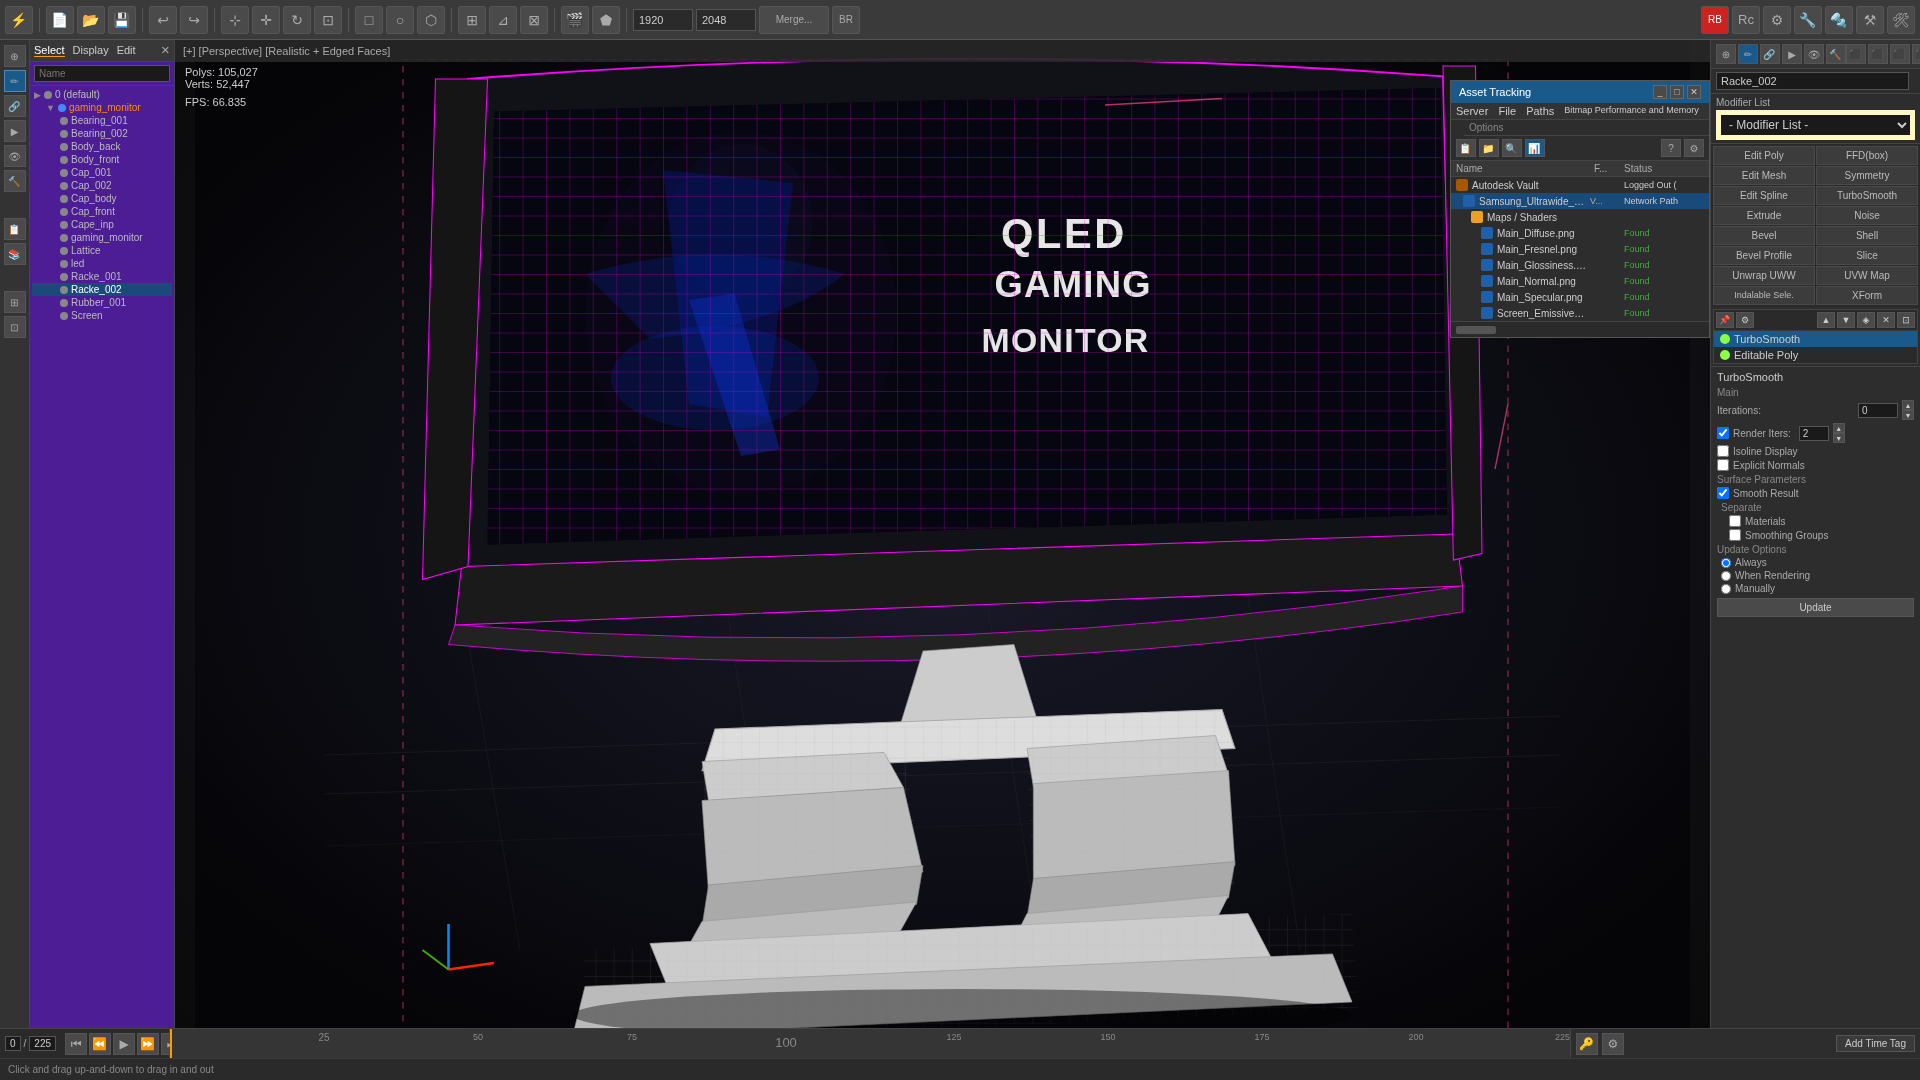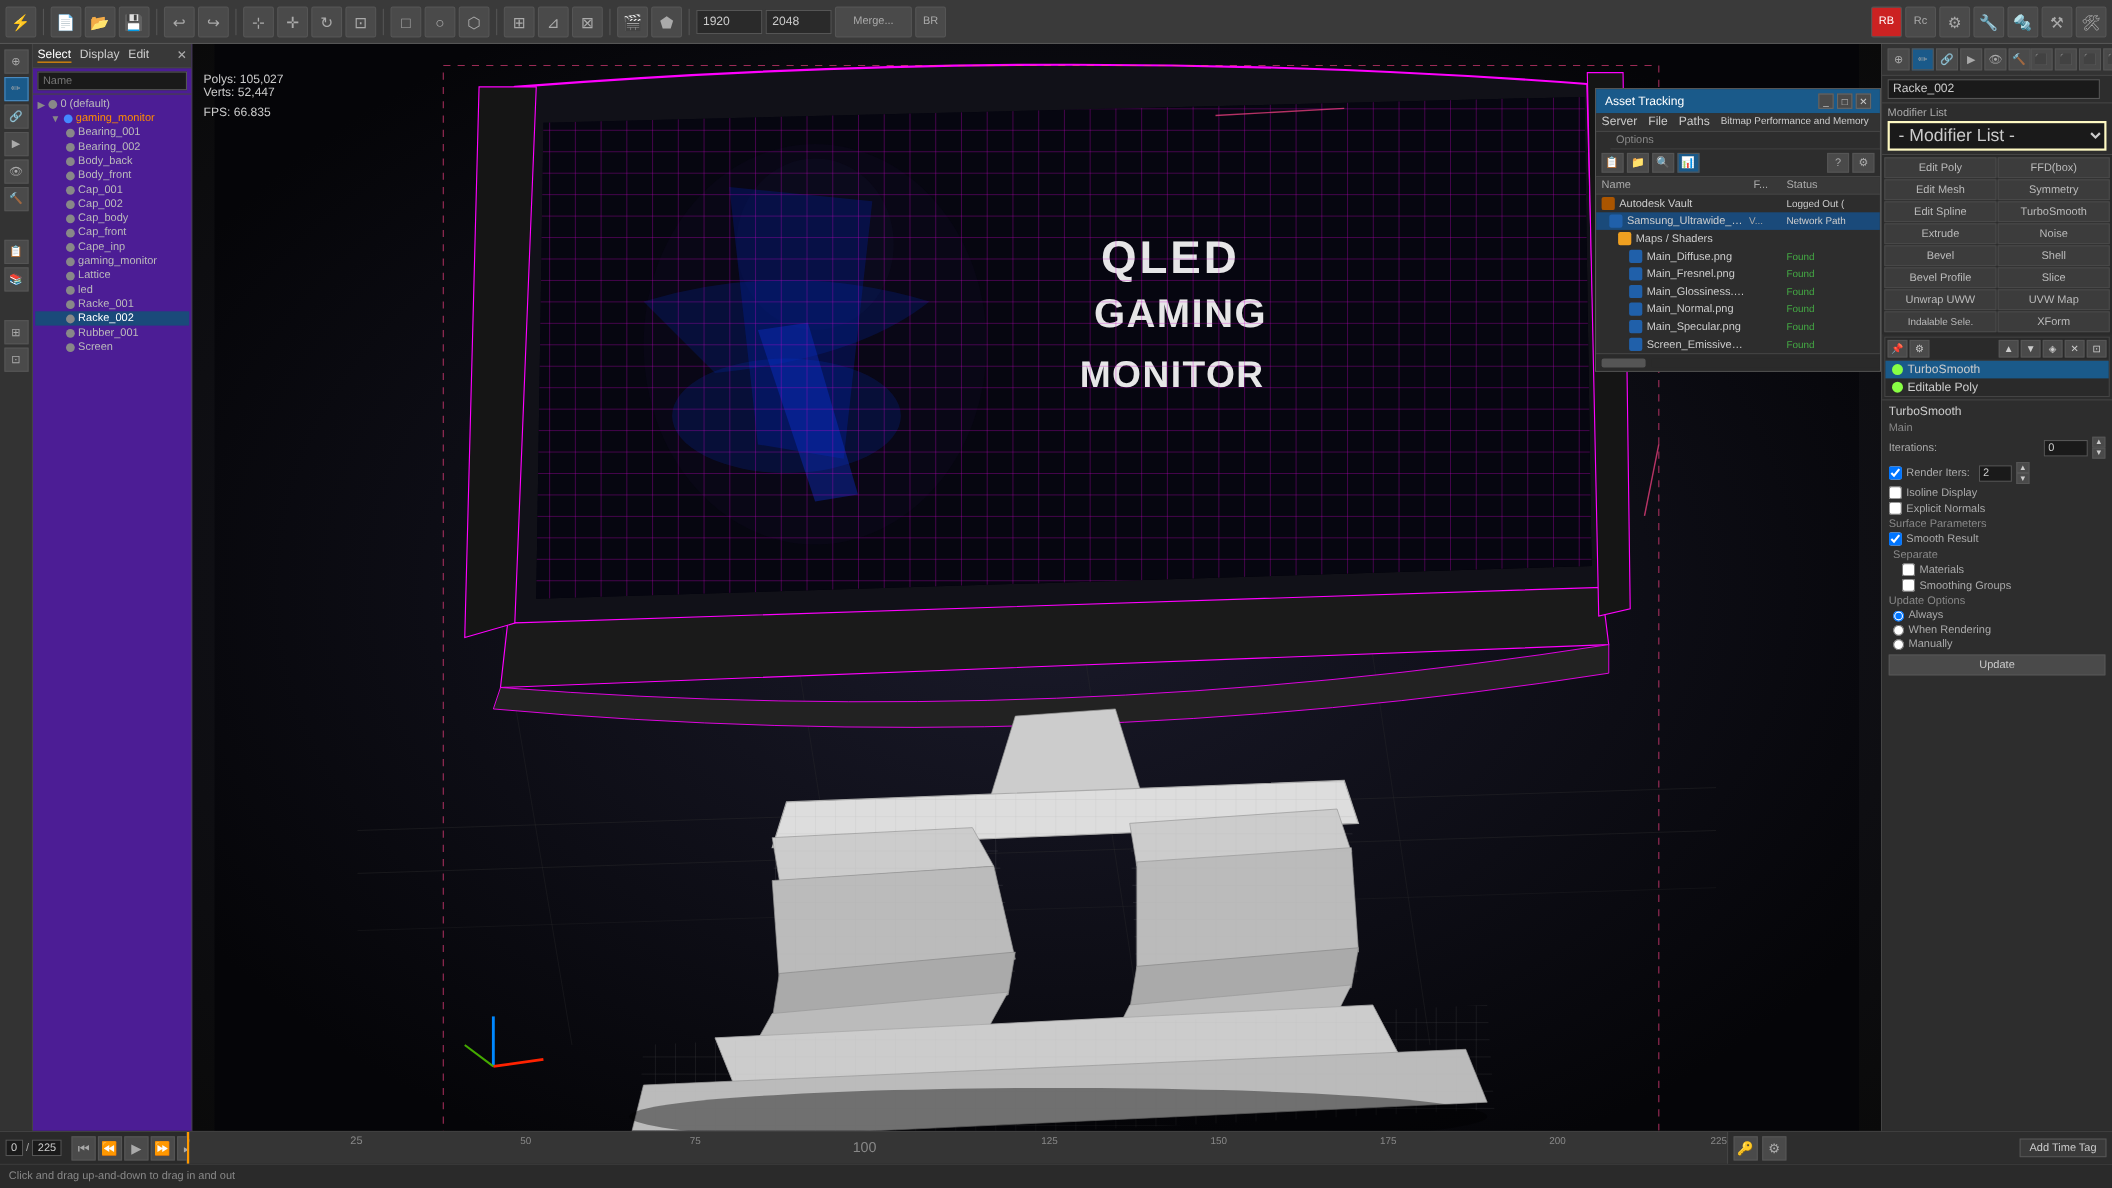--- a/index.html
+++ b/index.html
@@ -291,24 +291,24 @@
       border-bottom: 1px solid #444;
     }
     #modifier-list-label {
       font-size: 10px;
       color: #aaa;
       margin-bottom: 2px;
     }
     #modifier-dropdown {
       width: 100%;
       background: #1a1a1a;
-      border: 2px solid #fef9c3;
+      border: 5px solid #fef9c3;
       color: #ccc;
       padding: 2px 4px;
-      font-size: 16px;
+      font-size: 12px;
       cursor: pointer;
     }
     .modifier-grid {
       display: grid;
       grid-template-columns: 1fr 1fr;
       gap: 1px;
       padding: 2px;
       background: #2a2a2a;
     }
     .mod-btn {
@@ -536,21 +536,21 @@
   <div class="toolbar-icon">⬟</div>
   <div class="toolbar-separator"></div>
 
   <input class="toolbar-text-field" value="1920" style="">
   <input class="toolbar-text-field" value="2048" style="">
   <div class="toolbar-icon" style="width:70px;font-size:10px;">Merge...</div>
   <div class="toolbar-icon" style="font-size:10px;">BR</div>
 
   <div style="margin-left:auto; display:flex; gap:3px;">
     <div class="toolbar-icon" style="background:#cc2222; color:#fff; font-size:10px;">RB</div>
-    <div class="toolbar-icon" style="font-size:10px;">Rc</div>
+    <div class="toolbar-icon" style="font-size:13px;">Rc</div>
     <div class="toolbar-icon">⚙</div>
     <div class="toolbar-icon">🔧</div>
     <div class="toolbar-icon">🔩</div>
     <div class="toolbar-icon">⚒</div>
     <div class="toolbar-icon">🛠</div>
   </div>
 </div>
 
 <div id="main-layout" style="height: calc(1080px - 40px - 52px); display:flex;">
 
@@ -657,20 +657,23 @@
       <div class="tree-item" style="padding-left:28px;">
         <div class="tree-dot"></div>
         <span>Screen</span>
       </div>
     </div>
   </div>
 
   <div id="viewport">
     <div class="viewport-bg"></div>
 
+    <div id="viewport-header">
+      <span>[+] [Perspective] [Realistic + Edged Faces]</span>
+    </div>
 
     <div id="viewport-stats">
       <div>
         <span>Polys:</span>
         <span>105,027</span>
       </div>
       <div>
         <span>Verts:</span>
         <span>52,447</span>
       </div>

